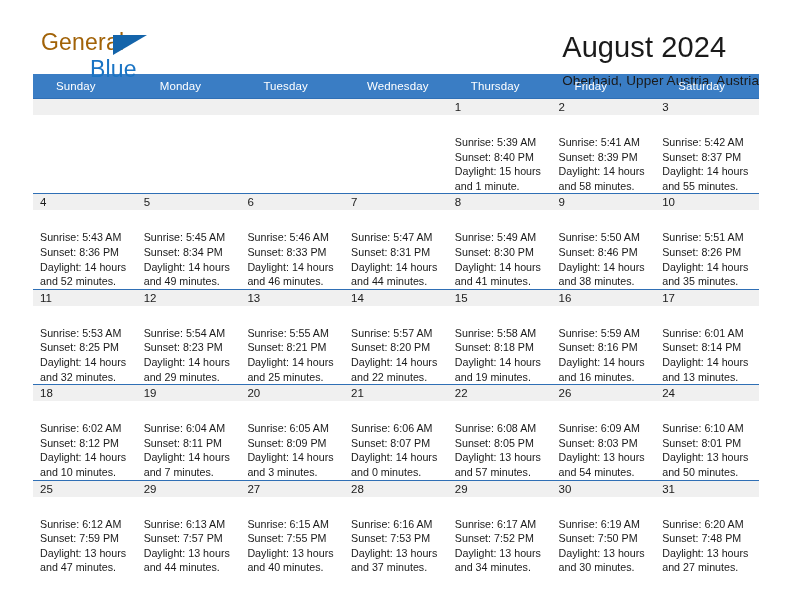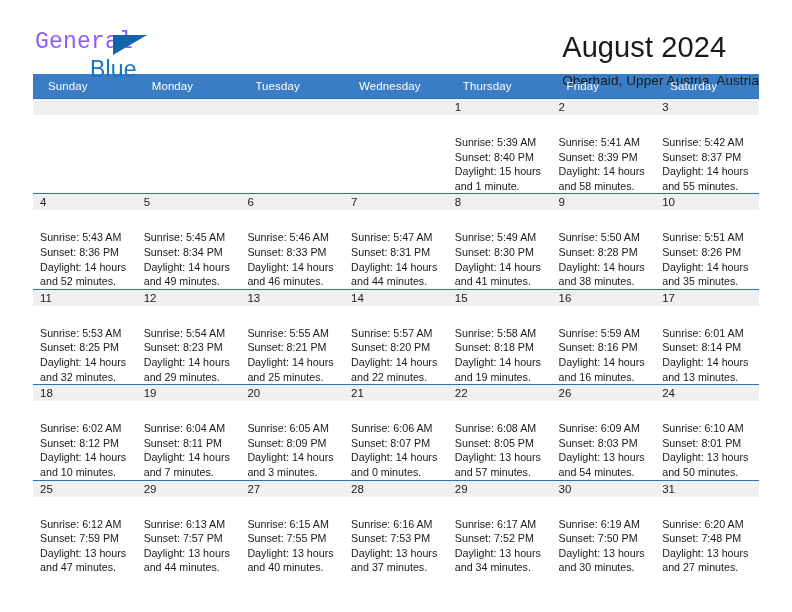--- a/index.html
+++ b/index.html
@@ -27,27 +27,26 @@
     padding-top: 29px;
     height: 74px;
   }
   .brand {
     position: relative;
     width: 170px;
     height: 52px;
   }
   .brand-general {
     position: absolute;
-    left: 2px;
+    left: 8px;
     top: 0px;
     font-size: 23px;
     letter-spacing: 0.2px;
-    color: #8b5cf6;
+    color: #a16207;
     line-height: 26px;
-    font-family: Liberation Mono, monospace;
   }
   .brand-triangle {
     position: absolute;
     left: 80px;
     top: 6px;
     width: 0;
     height: 0;
     border-left: 34px solid #1464aa;
     border-bottom: 20px solid transparent;
   }
@@ -84,21 +83,21 @@
     width: 726px;
     border-collapse: collapse;
     table-layout: fixed;
   }
   .calendar th {
     background: #3a7dc4;
     color: #ffffff;
     font-size: 11.5px;
     font-weight: normal;
     text-align: left;
-    padding: 6px 0 6px 15px;
+    padding: 6px 0 6px 23px;
     height: 23px;
     letter-spacing: 0.1px;
   }
   .calendar td {
     vertical-align: top;
     padding: 0;
     border-top: 1px solid #2f6fb5;
     height: 89px;
     background: #ffffff;
   }
@@ -264,21 +263,21 @@
               <div class="line">Sunrise: 5:49 AM</div>
               <div class="line">Sunset: 8:30 PM</div>
               <div class="line">Daylight: 14 hours</div>
               <div class="line">and 41 minutes.</div>
             </div>
           </td>
           <td>
             <div class="daynum-band">9</div>
             <div class="cell-body">
               <div class="line">Sunrise: 5:50 AM</div>
-              <div class="line">Sunset: 8:28 PM</div>
+              <div class="line">Sunset: 8:46 PM</div>
               <div class="line">Daylight: 14 hours</div>
               <div class="line">and 38 minutes.</div>
             </div>
           </td>
           <td>
             <div class="daynum-band">10</div>
             <div class="cell-body">
               <div class="line">Sunrise: 5:51 AM</div>
               <div class="line">Sunset: 8:26 PM</div>
               <div class="line">Daylight: 14 hours</div>

